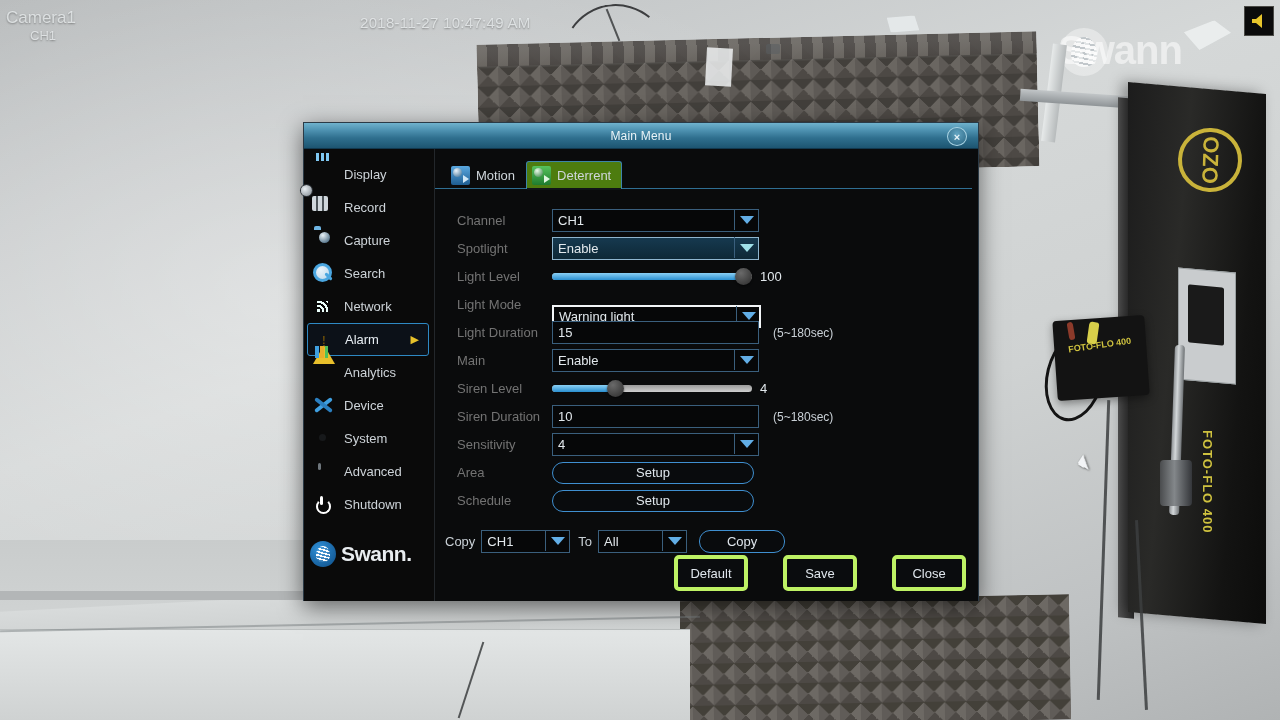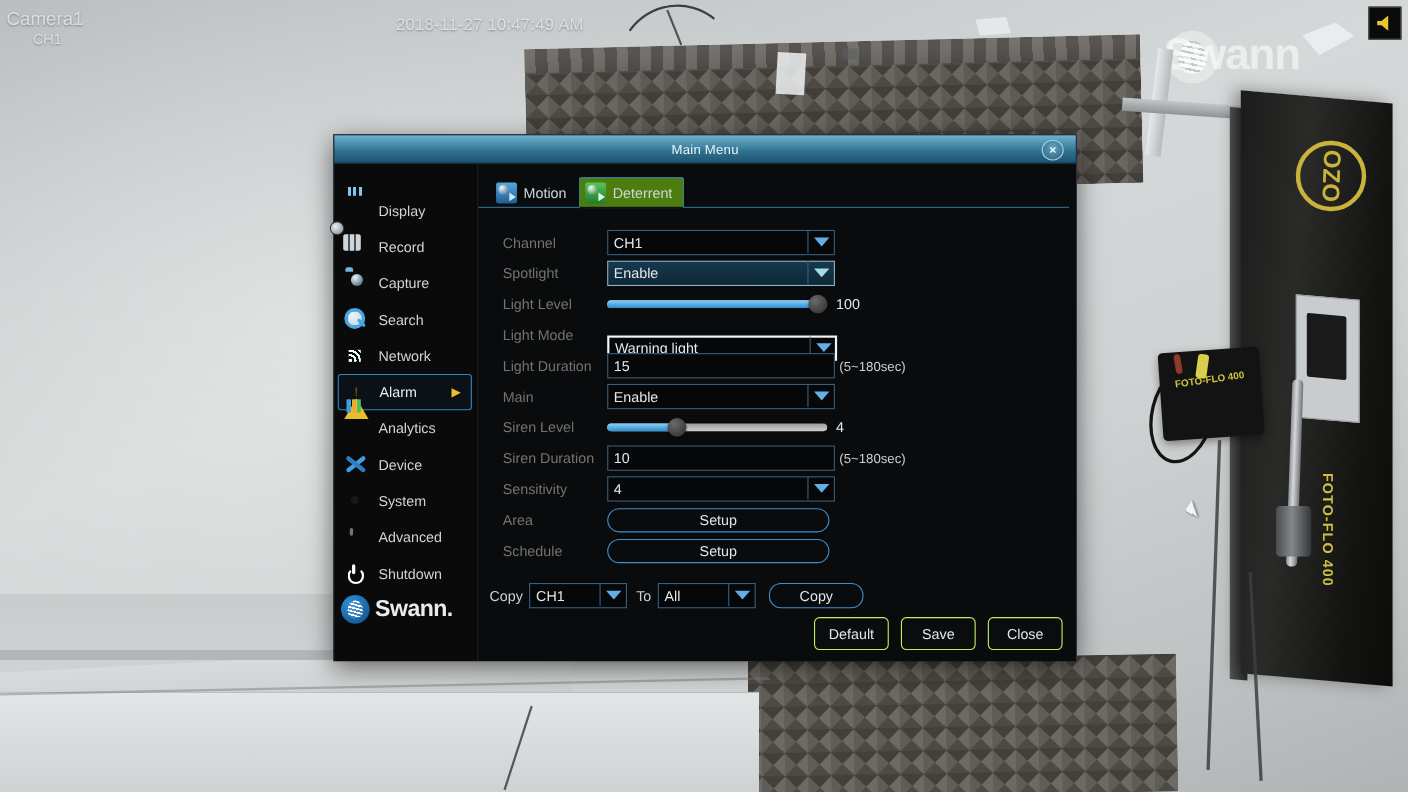--- a/index.html
+++ b/index.html
@@ -92,21 +92,21 @@
   #title-text{color:#eaf4f8;font-size:12px;letter-spacing:.2px;}
   #close-btn{position:absolute;right:11px;top:4px;width:18px;height:17px;border-radius:50%;
      background:radial-gradient(circle at 50% 35%,#5e9ebb,#2b6customize);
      background:radial-gradient(circle at 50% 35%,#63a4c1,#27627f);
      border:1px solid #a9d3e3;color:#e9f4f9;font-size:11px;font-weight:bold;
      display:flex;align-items:center;justify-content:center;cursor:pointer;}
 
   #window-body{display:flex;height:452px;}
 
   
-  #sidebar{width:130px;background:#0a0a0a;border-right:1px solid #23272b;position:relative;padding-top:26px;}
+  #sidebar{width:130px;background:#0a0a0a;border-right:1px solid #23272b;position:relative;padding-top:9px;}
   .side-item{display:flex;align-items:center;height:33px;padding-left:8px;cursor:pointer;position:relative;}
   .side-item .si-ico{width:24px;height:24px;margin-right:8px;flex:0 0 24px;position:relative;}
   .side-item .si-lbl{color:#cdd3d8;font-size:13px;}
   .side-item.selected{border:1px solid #2e89c4;border-radius:3px;background:#0c1118;margin:0 5px 0 3px;padding-left:5px;height:31px;}
   .side-item.selected .si-lbl{color:#e7edf2;}
   .si-arrow{position:absolute;right:9px;color:#e8c22a;font-size:11px;}
 
   
   .ic-display{width:22px;height:19px;background:linear-gradient(180deg,#dfe5ea,#a9b3bb);border-radius:2px;position:relative;}
   .ic-display::after{content:"";position:absolute;left:2px;top:2px;right:2px;bottom:2px;background:#1a4f86;}
@@ -185,21 +185,21 @@
   .select .caret{position:absolute;right:0;top:-1px;width:23px;height:21px;border-left:1px solid #3a5f7d;
      display:flex;align-items:center;justify-content:center;}
   .caret i{display:block;width:0;height:0;border-left:7px solid transparent;border-right:7px solid transparent;border-top:8px solid #62aee6;}
   .select.highlight{background:linear-gradient(180deg,#16394f,#0e2836);border-color:#8fb6cf;}
   .select.highlight .caret i{border-top-color:#9fe0e8;}
   .select.focused{border:2px solid #f2f5f7;height:19px;margin-top:23px;}
   .select.focused .caret{right:-1px;}
 
   .textbox{width:200px;height:21px;border:1px solid #3a5f7d;background:#060708;display:flex;align-items:center;padding-left:5px;}
   .textbox span{color:#e2e8ec;font-size:13px;}
-  .hint{color:#c9d0d6;font-size:12px;margin-left:4px;}
+  .hint{color:#c9d0d6;font-size:12px;margin-left:14px;}
 
   .slider{width:200px;height:21px;position:relative;display:flex;align-items:center;cursor:pointer;}
   .track{position:absolute;left:0;right:0;height:7px;border-radius:4px;background:linear-gradient(180deg,#9a9a9a,#cfcfcf);}
   .fill{position:absolute;left:0;height:7px;border-radius:4px;background:linear-gradient(180deg,#8ad0f5,#2a8fd0);}
   .knob{position:absolute;width:17px;height:17px;border-radius:50%;
      background:radial-gradient(circle at 35% 30%,#6a6a6a,#2a2a2a);box-shadow:0 1px 2px rgba(0,0,0,.6);}
   .slider-val{color:#e2e8ec;font-size:13px;margin-left:8px;white-space:nowrap;}
 
   .pill{width:200px;height:20px;border:1px solid #3f8fd0;border-radius:11px;background:#090b0d;
      display:flex;align-items:center;justify-content:center;color:#dfe6ec;font-size:13px;cursor:pointer;}
@@ -208,22 +208,22 @@
   #copy-row .clbl{color:#c9d0d6;font-size:13px;margin-right:6px;}
   .small-select{width:82px;height:21px;border:1px solid #3a5f7d;background:#060708;display:flex;align-items:center;
      padding-left:5px;position:relative;cursor:pointer;}
   .small-select .sv{color:#e2e8ec;font-size:13px;}
   .small-select .caret{position:absolute;right:0;top:-1px;width:23px;height:21px;border-left:1px solid #3a5f7d;
      display:flex;align-items:center;justify-content:center;}
   #copy-btn{width:84px;height:21px;border:1px solid #3f8fd0;border-radius:11px;background:#090b0d;
      display:flex;align-items:center;justify-content:center;color:#dfe6ec;font-size:13px;margin-left:12px;cursor:pointer;}
 
   #footer-btns{position:absolute;right:12px;bottom:10px;display:flex;gap:11px;}
-  .fbtn{width:66px;height:28px;border:1px solid #bef264;border-radius:5px;background:#0a0c0e;
-     display:flex;align-items:center;justify-content:center;color:#dfe6ec;font-size:13px;cursor:pointer;}
+  .fbtn{width:66px;height:28px;border:4px solid #bef264;border-radius:5px;background:#0a0c0e;
+     display:flex;align-items:center;justify-content:center;color:#dfe6ec;font-size:13px;cursor:pointer;margin-left:24px;}
 
   
   #cursor{position:absolute;left:644px;top:310px;width:0;height:0;
      border-left:9px solid #f2f4f6;border-bottom:7px solid transparent;border-top:0;
      transform:rotate(-57deg);filter:drop-shadow(0 1px 1px rgba(0,0,0,.7));}
   #cursor::after{content:"";position:absolute;left:-8px;top:-1px;width:0;height:0;
      border-left:10px solid #f2f4f6;border-bottom:13px solid transparent;}
 </style>
 </head>
 <body>

